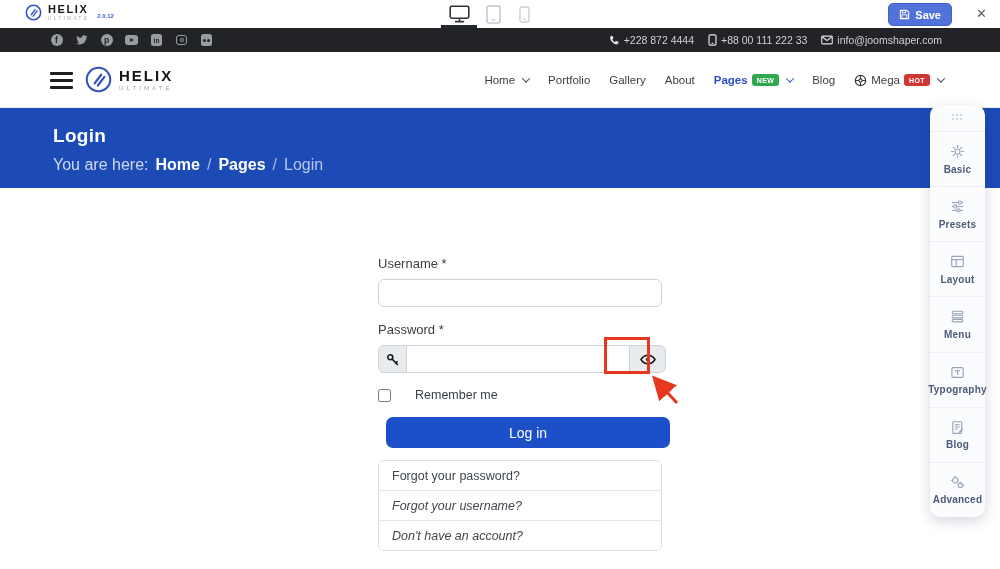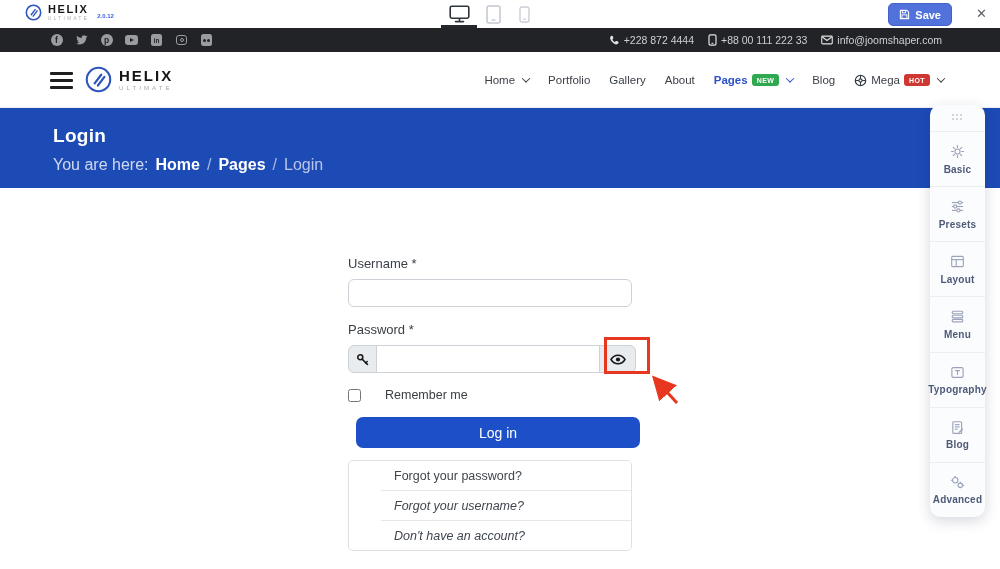--- a/index.html
+++ b/index.html
@@ -56,34 +56,34 @@
   #hero{left:0;top:108px;width:1000px;height:80px;background:#1c4bb6;color:#fff;
         padding:17px 0 0 53px;box-sizing:border-box;}
   #hero-title{font-size:19px;font-weight:700;letter-spacing:.3px;}
   #breadcrumb{margin-top:9px;font-size:16px;display:flex;gap:7px;align-items:center;}
   #breadcrumb .pre{color:rgba(255,255,255,.78);}
   #breadcrumb .lk{color:#fff;font-weight:600;}
   #breadcrumb .sep{color:rgba(255,255,255,.6);}
   #breadcrumb .cur{color:#b9c6ea;}
 
   
-  #login-form{left:348px;top:256px;width:288px;}
+  #login-form{left:378px;top:256px;width:288px;}
   .flabel{font-size:13px;color:#3a4046;margin-bottom:8px;}
   .tinput{width:284px;height:28px;border:1px solid #cdd2d8;border-radius:6px;box-sizing:border-box;background:#fff;}
   #pw-group{display:flex;width:288px;height:28px;margin-top:7px;}
   #pw-key{width:29px;background:#e9ecef;border:1px solid #cdd2d8;border-radius:6px 0 0 6px;
           display:flex;align-items:center;justify-content:center;box-sizing:border-box;}
   #pw-input{flex:1;border:1px solid #cdd2d8;border-left:none;border-right:none;box-sizing:border-box;background:#fff;min-width:0;}
   #pw-eye{width:37px;background:#e9ecef;border:1px solid #cdd2d8;border-radius:0 6px 6px 0;
           display:flex;align-items:center;justify-content:center;box-sizing:border-box;}
   #remember{margin-top:15px;display:flex;align-items:center;gap:24px;font-size:12.5px;color:#3a4046;}
   #remember input{width:13px;height:13px;margin:0;}
   #login-btn{margin-top:15px;width:284px;height:31px;background:#1d50c8;border:none;border-radius:7px;
              color:#fff;font-size:14px;font-family:inherit;display:flex;align-items:center;justify-content:center;margin-left:8px;}
-  #login-links{margin-top:12px;width:284px;border:1px solid #dde1e6;border-radius:5px;box-sizing:border-box;overflow:hidden;padding-left:32px;}
+  #login-links{margin-top:12px;width:284px;border:1px solid #dde1e6;border-radius:5px;box-sizing:border-box;overflow:hidden;}
   .llink{height:29px;display:flex;align-items:center;padding-left:13px;font-size:12.5px;color:#40464e;background:#fff;}
   .llink + .llink{border-top:1px solid #e4e7eb;font-style:italic;}
 
   
   #panel{top:105px;right:15px;width:55px;height:412px;background:#fbfcfe;border-radius:10px;
          box-shadow:0 4px 14px rgba(25,35,80,.18);display:flex;flex-direction:column;z-index:5;}
   #panel-handle{height:26px;display:flex;align-items:center;justify-content:center;}
   .dots{display:grid;grid-template-columns:repeat(3,4px);grid-template-rows:repeat(2,4px);}
   .dots i{width:2px;height:2px;border-radius:50%;background:#c3c8d4;}
   .pitem{flex:1;display:flex;flex-direction:column;align-items:center;justify-content:center;

